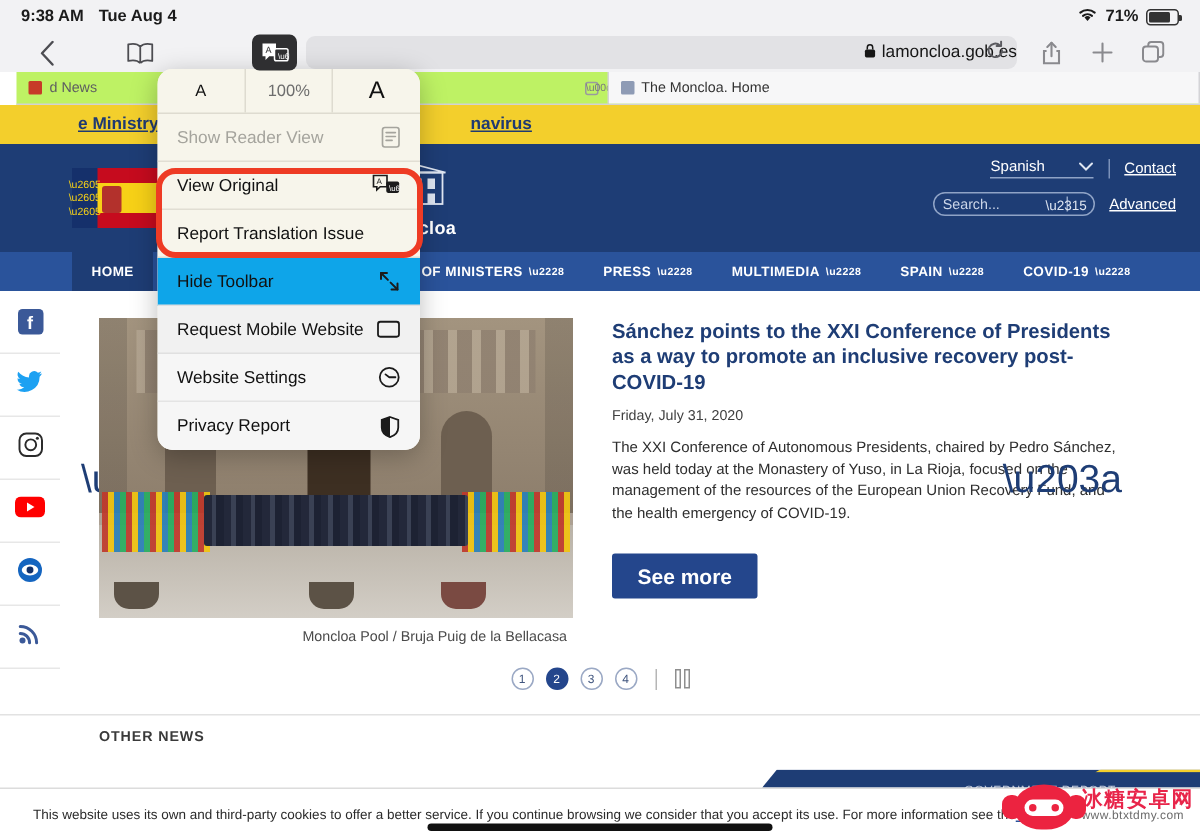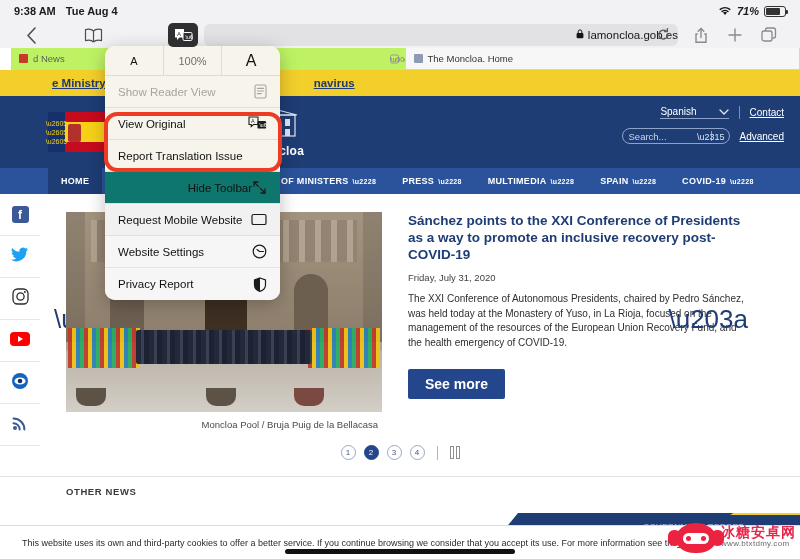--- a/index.html
+++ b/index.html
@@ -21,21 +21,20 @@
     font-weight: bold;
     color: #1b1b1b;
     background: #f2f2f4;
   }
   .statusbar .clock { margin-right: 10px; }
   .statusbar .sb-right {
     margin-left: auto;
     display: flex;
     align-items: center;
     gap: 5px;
-    font-style: italic;
   }
   .wifi-ic { display: inline-block; }
   .batt {
     width: 22px; height: 11px;
     border: 1px solid #333; border-radius: 3px;
     position: relative; display: inline-block;
   }
   .batt::after {
     content: ""; position: absolute; right: -3px; top: 3px;
     width: 2px; height: 4px; background: #333; border-radius: 0 1px 1px 0;
@@ -495,21 +494,21 @@
 
   .menu-item {
     height: 32px;
     display: flex; align-items: center;
     padding: 0 13px;
     border-bottom: 1px solid #e1ded3;
     justify-content: space-between;
     background: #f7f5eb;
   }
   .menu-item.disabled { color: #a5a49d; }
-  .menu-item.grp-b { background: #0f766e; border-bottom: 1px solid #dedfe1; justify-content: flex-end; }
+  .menu-item.grp-b { background: #0ea5e9; border-bottom: 1px solid #dedfe1; }
   .menu-item.grp-c { background: #f1f1f1; border-bottom: 1px solid #e0e0e0; }
   .menu-item.grp-d { background: #f6f6f6; border-bottom: 1px solid #e4e4e4; }
   .menu-item:last-child { border-bottom: none; }
   .mi-icon { color: #1b1b1b; display: flex; align-items: center; }
   .menu-item.disabled .mi-icon { color: #a5a49d; }
 
   .highlight-ring {
     position: absolute;
     left: 104px; top: 112px;
     width: 178px; height: 60px;

